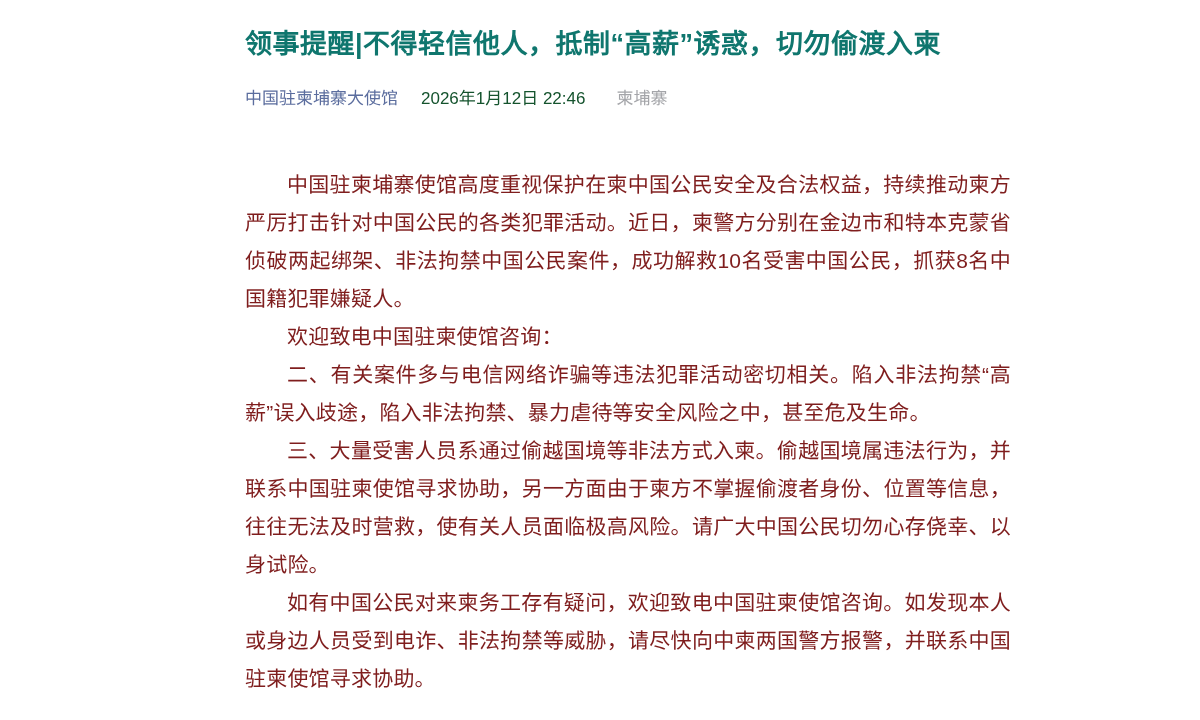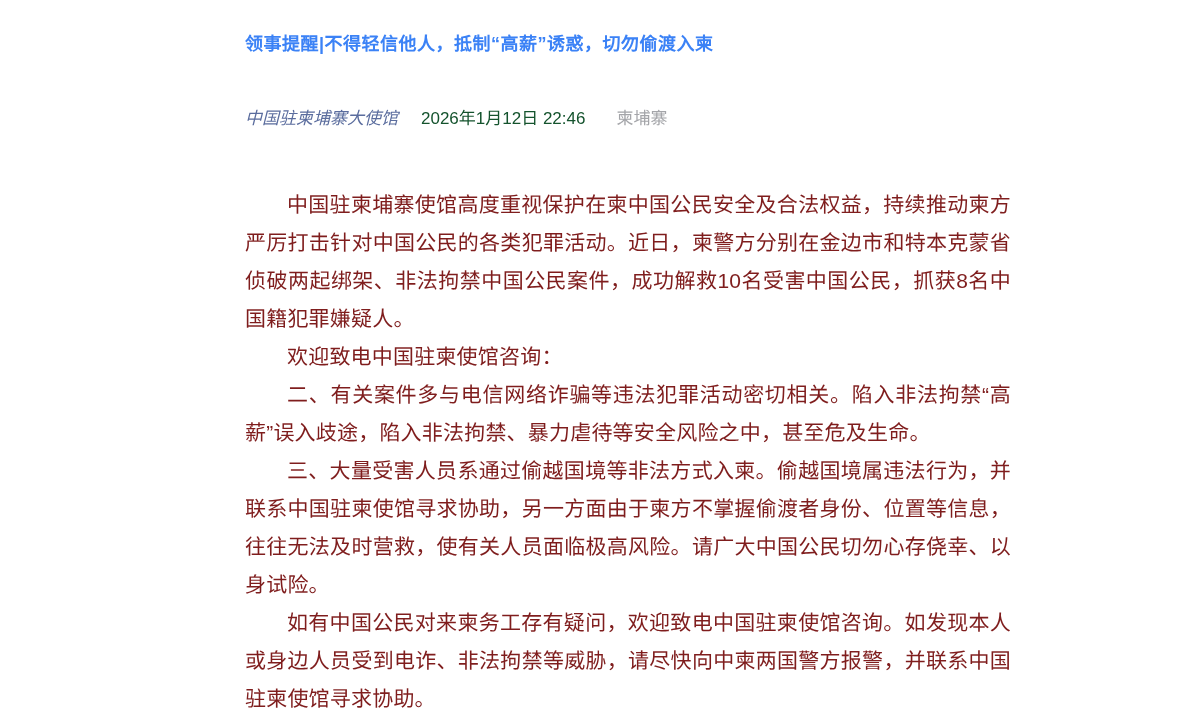--- a/index.html
+++ b/index.html
@@ -10,47 +10,45 @@
     font-family: "Liberation Sans", "DejaVu Sans", sans-serif;
     overflow: hidden;
   }
   .article {
     position: absolute;
     left: 245px;
     top: 27px;
     width: 766px;
   }
   .article-title {
-    font-size: 18px;
+    font-size: 27px;
     line-height: 34px;
     font-weight: 700;
-    color: #3b82f6;
+    color: #0f766e;
     letter-spacing: 0.5px;
   }
   .byline {
     margin-top: 27px;
     display: flex;
     align-items: baseline;
     font-size: 17px;
     line-height: 22px;
   }
   .byline-source {
     color: #5b6d9e;
     text-decoration: none;
     cursor: pointer;
-    font-style: italic;
   }
   .byline-date {
     color: #14532d;
     margin-left: 23px;
   }
   .byline-tag {
     color: #a4a5a9;
     margin-left: 31px;
-    margin-top: 20px;
   }
   .article-body {
     margin-top: 56px;
   }
   .article-body p {
     font-size: 21px;
     line-height: 38px;
     color: #7f1d1d;
     text-indent: 2em;
     text-align: justify;

